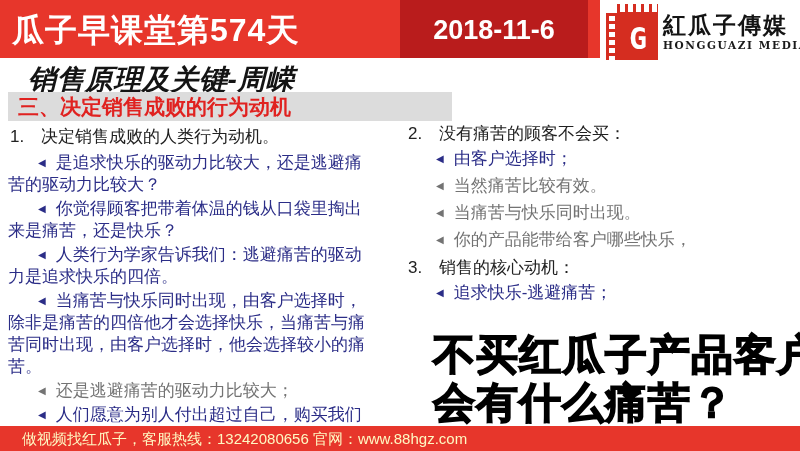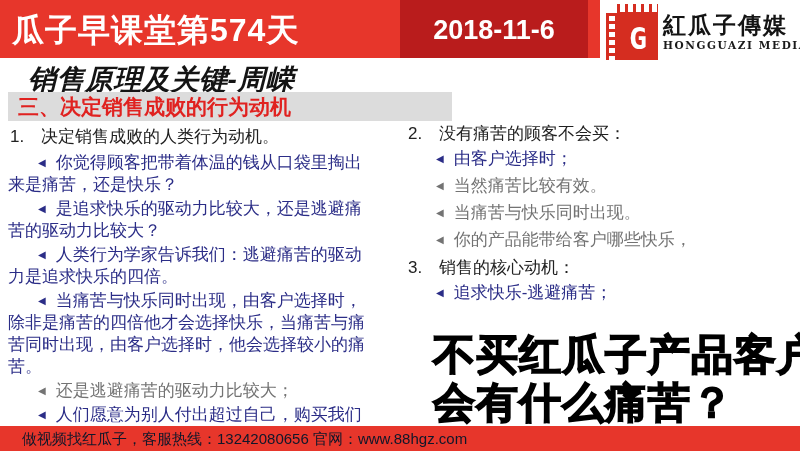--- a/index.html
+++ b/index.html
@@ -73,21 +73,21 @@
   .big-text {
     position:absolute; left:433px; top:331px; color:#000;
     font-size:42px; line-height:48px; font-weight:bold; letter-spacing:1px;
     -webkit-text-stroke:1.4px #000; white-space:nowrap;
   }
   
   .footer {
     position:absolute; left:0; bottom:0; width:800px; height:25px; background:#e7362b;
     font-size:15px; line-height:26px;
   }
-  .footer-left  { position:absolute; left:22px; color:#0f172a; white-space:nowrap; }
+  .footer-left  { position:absolute; left:22px; color:#fef9c3; white-space:nowrap; }
   .footer-right { position:absolute; right:8px; color:#f3e8e4; white-space:nowrap; }
 </style>
 </head>
 <body>
 
 <div class="slide">
 
   <div class="banner">
     <div class="banner-title">瓜子早课堂第574天</div>
     <div class="date-box">2018-11-6</div>
@@ -105,24 +105,24 @@
   </div>
 
   <div class="subtitle">销售原理及关键-周嵘</div>
   <div class="section-header">三、决定销售成败的行为动机</div>
 
   <div class="col col-left">
     <div class="num-row">
       <span class="num">1.</span><span>决定销售成败的人类行为动机。</span>
     </div>
     <div class="li blue">
-      <span class="tri">◀</span><span>你觉得顾客把带着体温的钱从口袋里掏出来是痛苦，还是快乐？</span>
+      <span class="tri">◀</span><span>是追求快乐的驱动力比较大，还是逃避痛苦的驱动力比较大？</span>
     </div>
     <div class="li blue">
-      <span class="tri">◀</span><span>是追求快乐的驱动力比较大，还是逃避痛苦的驱动力比较大？</span>
+      <span class="tri">◀</span><span>你觉得顾客把带着体温的钱从口袋里掏出来是痛苦，还是快乐？</span>
     </div>
     <div class="li blue">
       <span class="tri">◀</span><span>人类行为学家告诉我们：逃避痛苦的驱动力是追求快乐的四倍。</span>
     </div>
     <div class="li blue">
       <span class="tri">◀</span><span>当痛苦与快乐同时出现，由客户选择时，除非是痛苦的四倍他才会选择快乐，当痛苦与痛苦同时出现，由客户选择时，他会选择较小的痛苦。</span>
     </div>
     <div class="li red">
       <span class="tri">◀</span><span>还是逃避痛苦的驱动力比较大；</span>
     </div>

